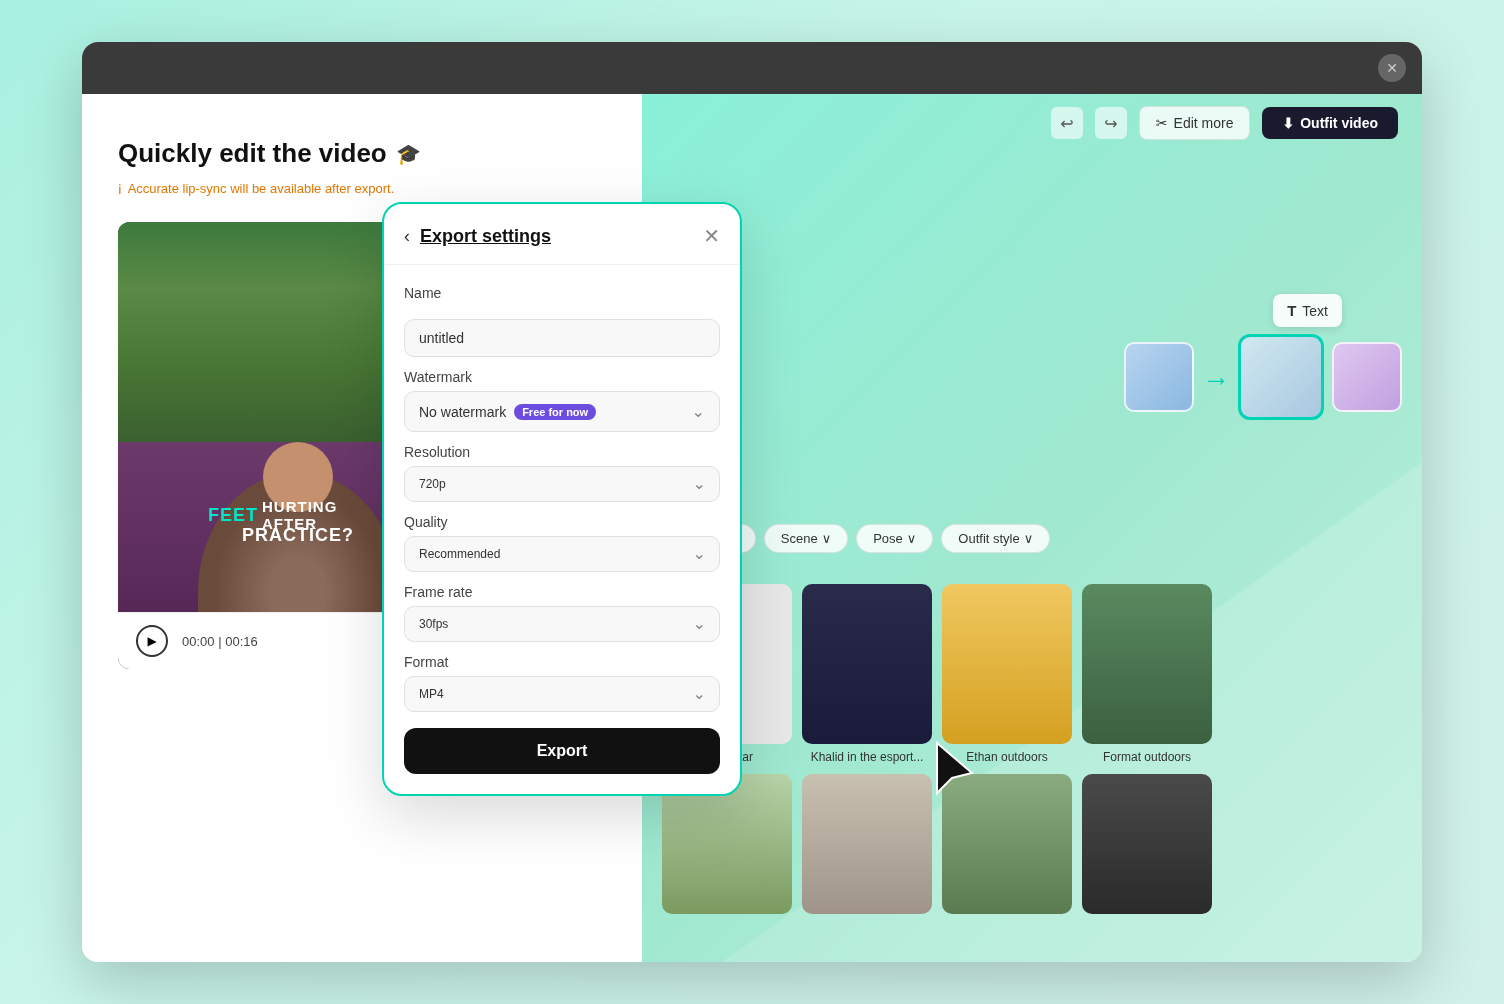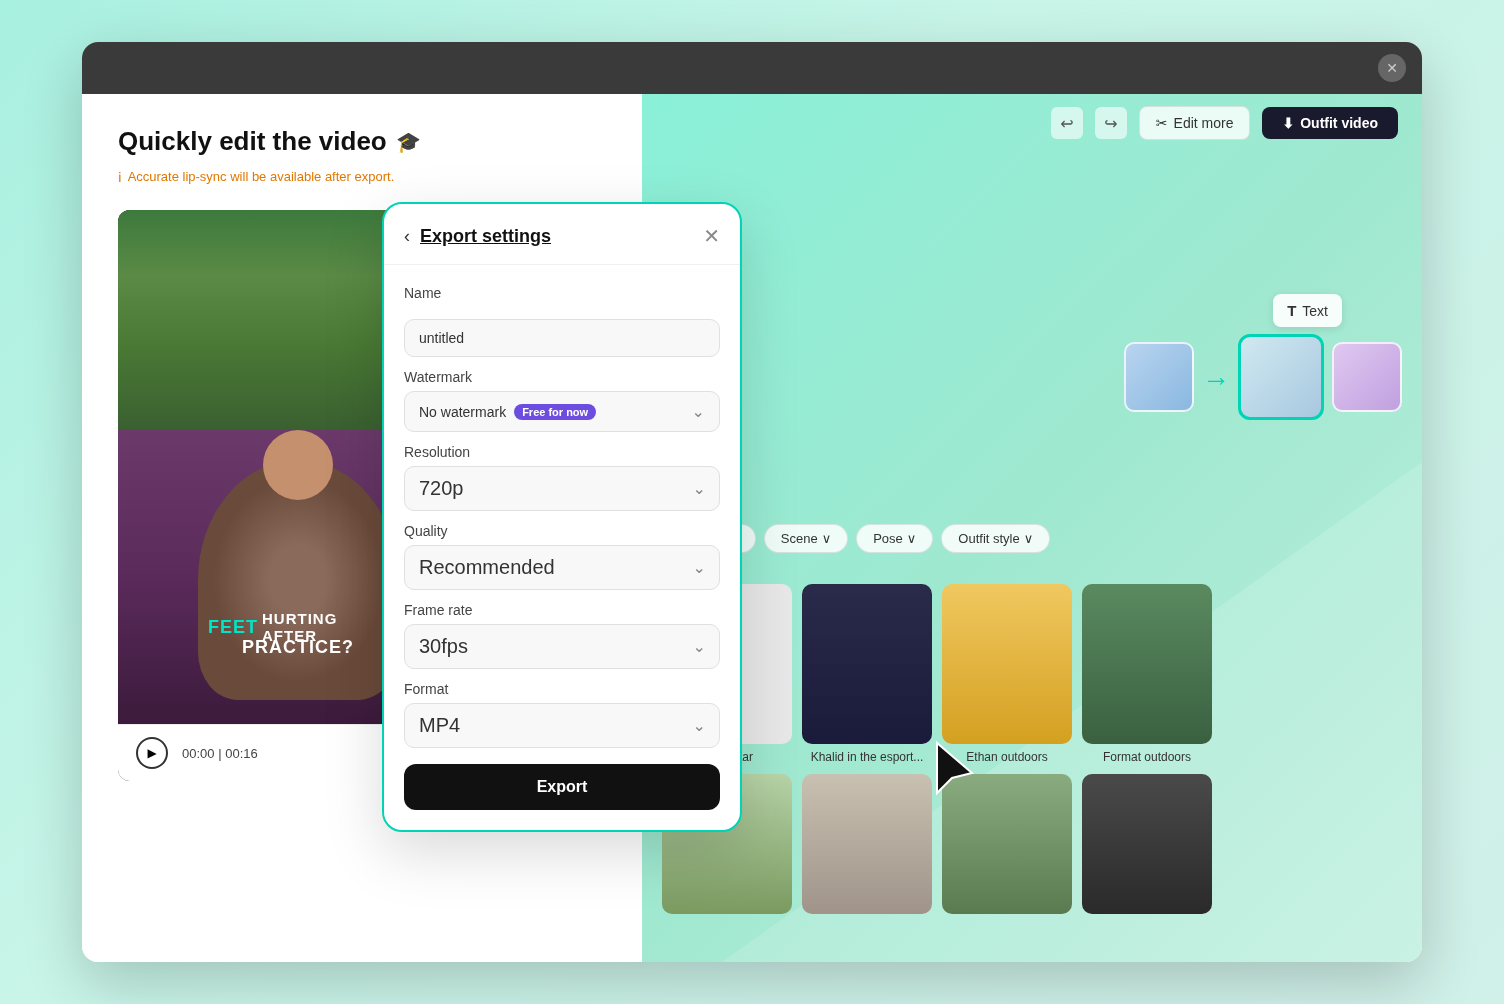--- a/index.html
+++ b/index.html
@@ -53,21 +53,21 @@
     
     .main-content {
       display: flex;
       height: calc(100% - 52px);
       position: relative;
     }
 
     
     .left-panel {
       width: 560px;
-      padding: 32px 36px;
+      padding: 44px 36px;
       background: #fff;
       flex-shrink: 0;
     }
 
     .page-title {
       font-size: 26px;
       font-weight: 700;
       color: #111;
       display: flex;
       align-items: center;
@@ -92,21 +92,21 @@
     
     .video-container {
       width: 360px;
       border-radius: 12px;
       overflow: hidden;
       background: #111;
       position: relative;
     }
     .video-preview {
       width: 100%;
-      height: 514px;
+      height: 390px;
       background: linear-gradient(180deg, #2a5c2a 0%, #4a7a3a 20%, #3a6030 35%, #6b3a6b 55%, #4a2a4a 100%);
       position: relative;
       overflow: hidden;
     }
     .video-top {
       height: 220px;
       background: linear-gradient(180deg, #3d7a3d 0%, #5a8a45 30%, #4a7a35 60%, #3a6030 100%);
       position: relative;
     }
     .video-bottom {
@@ -494,21 +494,21 @@
       font-size: 14px;
       color: #333;
       background: #f8f8f8;
       margin-top: 12px;
     }
     .form-select {
       width: 100%;
       padding: 10px 14px;
       border: 1px solid #e0e0e0;
       border-radius: 10px;
-      font-size: 20px;
+      font-size: 12px;
       color: #333;
       background: #f8f8f8;
       appearance: none;
       cursor: pointer;
       display: flex;
       align-items: center;
       justify-content: space-between;
       position: relative;
     }
     .select-wrapper {

